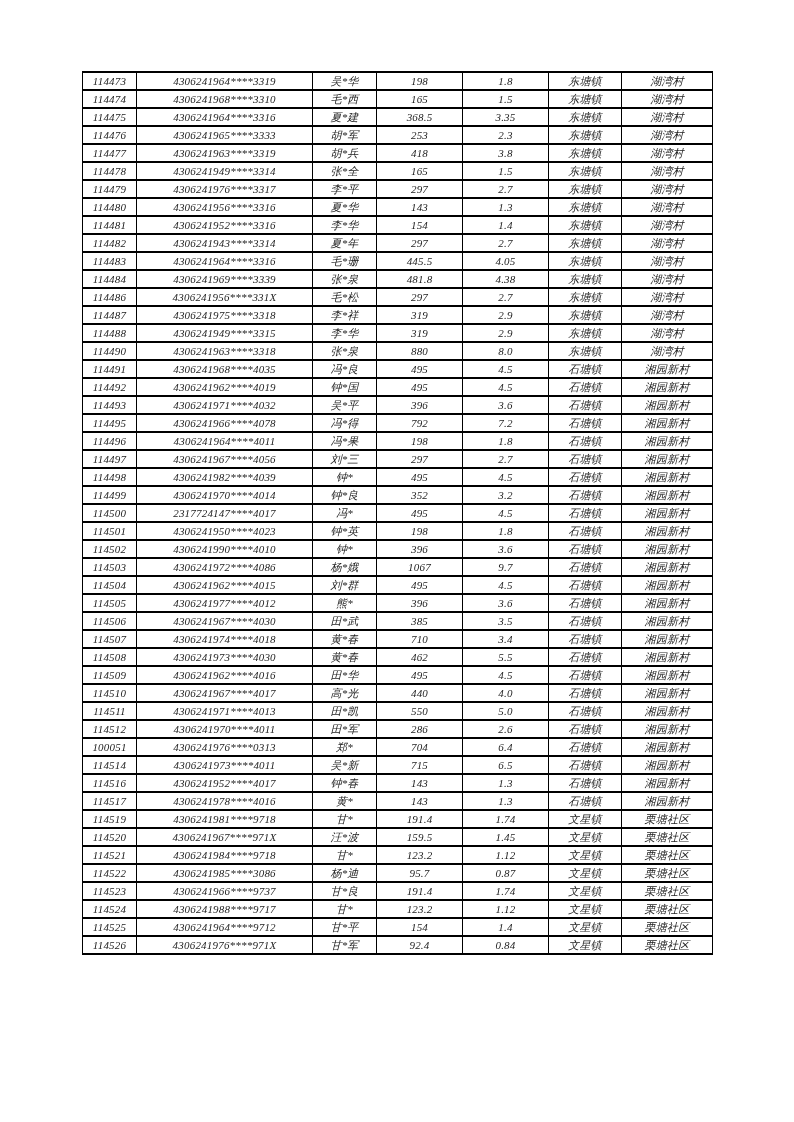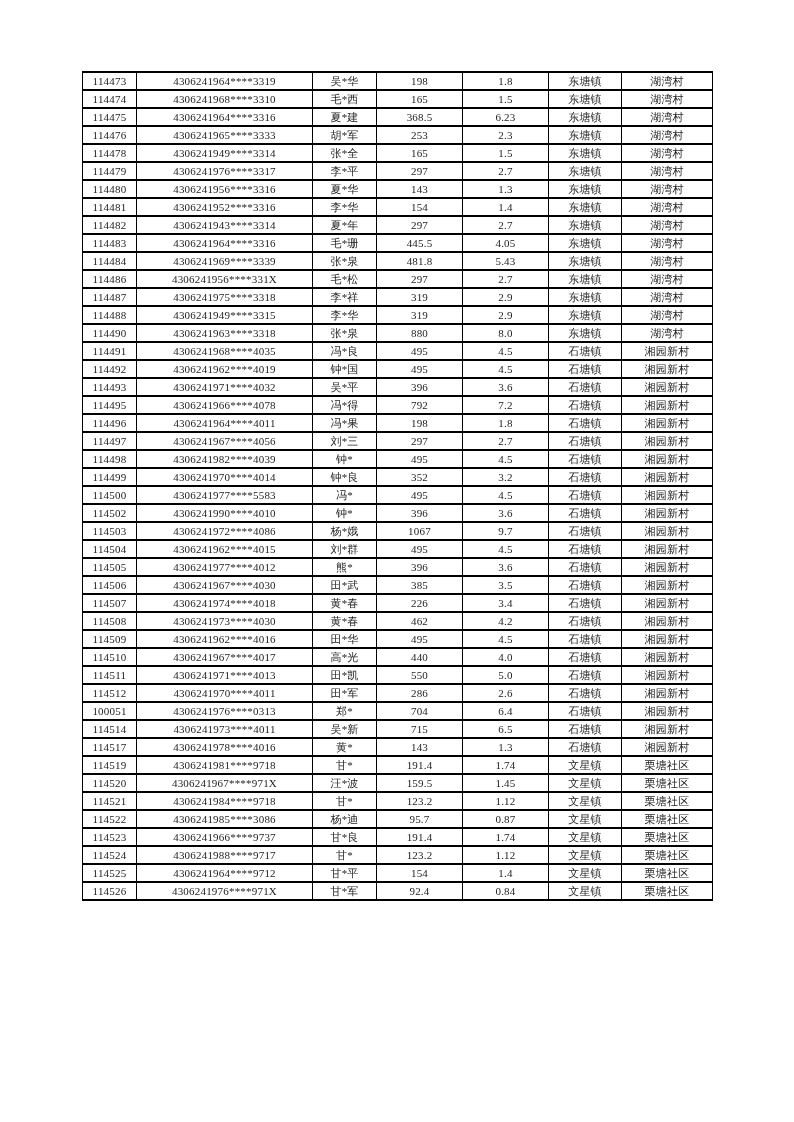--- a/index.html
+++ b/index.html
@@ -17,20 +17,21 @@
   }
   .table-wrap {
     position: absolute;
     left: 82px;
     top: 71px;
   }
   table {
     border-collapse: collapse;
     table-layout: fixed;
     width: 630px;
+    font-style: italic;
   }
   td {
     border-left: 1px solid #000;
     border-right: 1px solid #000;
     border-top: 2px solid #000;
     border-bottom: 2px solid #000;
     height: 16px;
     padding: 0;
     text-align: center;
     vertical-align: middle;
@@ -73,34 +74,43 @@
             <td>165</td>
             <td>1.5</td>
             <td>东塘镇</td>
             <td>湖湾村</td>
           </tr>
           <tr>
             <td>114475</td>
             <td>4306241964****3316</td>
             <td>夏*建</td>
             <td>368.5</td>
-            <td>6.23</td>
+            <td>3.35</td>
             <td>东塘镇</td>
             <td>湖湾村</td>
           </tr>
           <tr>
             <td>114476</td>
             <td>4306241965****3333</td>
             <td>胡*军</td>
             <td>253</td>
             <td>2.3</td>
             <td>东塘镇</td>
             <td>湖湾村</td>
           </tr>
           <tr>
+            <td>114477</td>
+            <td>4306241963****3319</td>
+            <td>胡*兵</td>
+            <td>418</td>
+            <td>3.8</td>
+            <td>东塘镇</td>
+            <td>湖湾村</td>
+          </tr>
+          <tr>
             <td>114478</td>
             <td>4306241949****3314</td>
             <td>张*全</td>
             <td>165</td>
             <td>1.5</td>
             <td>东塘镇</td>
             <td>湖湾村</td>
           </tr>
           <tr>
             <td>114479</td>
@@ -145,21 +155,21 @@
             <td>445.5</td>
             <td>4.05</td>
             <td>东塘镇</td>
             <td>湖湾村</td>
           </tr>
           <tr>
             <td>114484</td>
             <td>4306241969****3339</td>
             <td>张*泉</td>
             <td>481.8</td>
-            <td>5.43</td>
+            <td>4.38</td>
             <td>东塘镇</td>
             <td>湖湾村</td>
           </tr>
           <tr>
             <td>114486</td>
             <td>4306241956****331X</td>
             <td>毛*松</td>
             <td>297</td>
             <td>2.7</td>
             <td>东塘镇</td>
@@ -259,24 +269,33 @@
             <td>114499</td>
             <td>4306241970****4014</td>
             <td>钟*良</td>
             <td>352</td>
             <td>3.2</td>
             <td>石塘镇</td>
             <td>湘园新村</td>
           </tr>
           <tr>
             <td>114500</td>
-            <td>4306241977****5583</td>
+            <td>2317724147****4017</td>
             <td>冯*</td>
             <td>495</td>
             <td>4.5</td>
+            <td>石塘镇</td>
+            <td>湘园新村</td>
+          </tr>
+          <tr>
+            <td>114501</td>
+            <td>4306241950****4023</td>
+            <td>钟*英</td>
+            <td>198</td>
+            <td>1.8</td>
             <td>石塘镇</td>
             <td>湘园新村</td>
           </tr>
           <tr>
             <td>114502</td>
             <td>4306241990****4010</td>
             <td>钟*</td>
             <td>396</td>
             <td>3.6</td>
             <td>石塘镇</td>
@@ -315,31 +334,31 @@
             <td>田*武</td>
             <td>385</td>
             <td>3.5</td>
             <td>石塘镇</td>
             <td>湘园新村</td>
           </tr>
           <tr>
             <td>114507</td>
             <td>4306241974****4018</td>
             <td>黄*春</td>
-            <td>226</td>
+            <td>710</td>
             <td>3.4</td>
             <td>石塘镇</td>
             <td>湘园新村</td>
           </tr>
           <tr>
             <td>114508</td>
             <td>4306241973****4030</td>
             <td>黄*春</td>
             <td>462</td>
-            <td>4.2</td>
+            <td>5.5</td>
             <td>石塘镇</td>
             <td>湘园新村</td>
           </tr>
           <tr>
             <td>114509</td>
             <td>4306241962****4016</td>
             <td>田*华</td>
             <td>495</td>
             <td>4.5</td>
             <td>石塘镇</td>
@@ -380,20 +399,29 @@
             <td>6.4</td>
             <td>石塘镇</td>
             <td>湘园新村</td>
           </tr>
           <tr>
             <td>114514</td>
             <td>4306241973****4011</td>
             <td>吴*新</td>
             <td>715</td>
             <td>6.5</td>
+            <td>石塘镇</td>
+            <td>湘园新村</td>
+          </tr>
+          <tr>
+            <td>114516</td>
+            <td>4306241952****4017</td>
+            <td>钟*春</td>
+            <td>143</td>
+            <td>1.3</td>
             <td>石塘镇</td>
             <td>湘园新村</td>
           </tr>
           <tr>
             <td>114517</td>
             <td>4306241978****4016</td>
             <td>黄*</td>
             <td>143</td>
             <td>1.3</td>
             <td>石塘镇</td>

